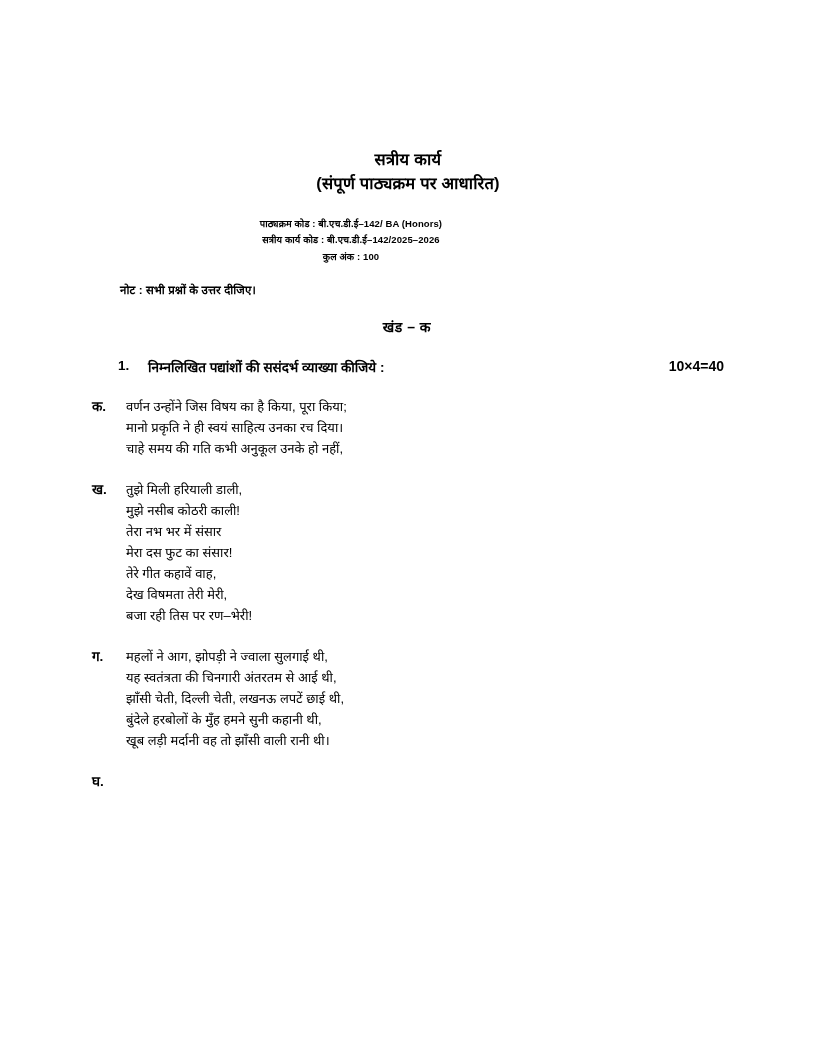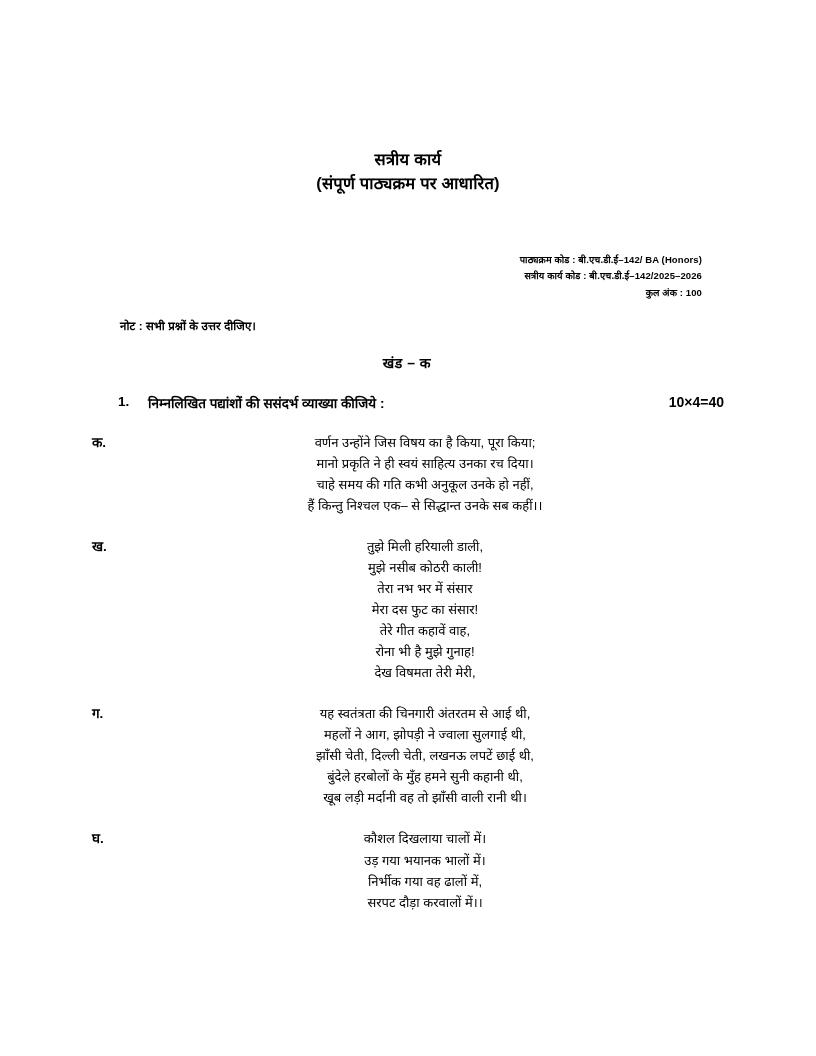--- a/index.html
+++ b/index.html
@@ -31,23 +31,23 @@
     font-size: 16.5px;
     font-weight: bold;
     letter-spacing: 0.3px;
   }
   .title-sub {
     font-size: 16.5px;
     font-weight: bold;
     letter-spacing: 0.2px;
   }
   .meta-block {
-    margin-top: 56px;
+    margin-top: 20px;
     padding-right: 114px;
-    text-align: right;
+    text-align: center;
     font-size: 9.5px;
     font-weight: bold;
     line-height: 1.75;
     letter-spacing: 0.1px;
   }
   .note-line {
     margin-top: 16px;
     padding-left: 120px;
     font-size: 11.5px;
     font-weight: bold;
@@ -98,21 +98,20 @@
     font-weight: bold;
     padding-top: 1px;
   }
   .part-lines {
     flex: 1 1 auto;
     font-size: 13px;
     line-height: 1.62;
   }
   .part-lines div {
     white-space: pre-wrap;
-    text-align: center;
   }
 </style>
 </head>
 <body>
 
 <div class="page">
 
   <div class="title-block">
     <div class="title-main">सत्रीय कार्य</div>
     <div class="title-sub">(संपूर्ण पाठ्यक्रम पर आधारित)</div>
@@ -133,51 +132,44 @@
     <div class="q-text">निम्नलिखित पद्यांशों की ससंदर्भ व्याख्या कीजिये :</div>
     <div class="q-marks">10×4=40</div>
   </div>
 
   <div class="part">
     <div class="part-label">क.</div>
     <div class="part-lines">
       <div>वर्णन उन्होंने जिस विषय का है किया, पूरा किया;</div>
       <div>मानो प्रकृति ने ही स्वयं साहित्य उनका रच दिया।</div>
       <div>चाहे समय की गति कभी अनुकूल उनके हो नहीं,</div>
-      <div>हैं किन्तु निश्चल एक– से सिद्धान्त उनके सब कहीं।।</div>
     </div>
   </div>
 
   <div class="part">
     <div class="part-label">ख.</div>
     <div class="part-lines">
       <div>तुझे मिली हरियाली डाली,</div>
       <div>मुझे नसीब कोठरी काली!</div>
       <div>तेरा नभ भर में संसार</div>
       <div>मेरा दस फुट का संसार!</div>
       <div>तेरे गीत कहावें वाह,</div>
-      <div>रोना भी है मुझे गुनाह!</div>
       <div>देख विषमता तेरी मेरी,</div>
+      <div>बजा रही तिस पर रण–भेरी!</div>
     </div>
   </div>
 
   <div class="part">
     <div class="part-label">ग.</div>
     <div class="part-lines">
+      <div>महलों ने आग, झोपड़ी ने ज्वाला सुलगाई थी,</div>
       <div>यह स्वतंत्रता की चिनगारी अंतरतम से आई थी,</div>
-      <div>महलों ने आग, झोपड़ी ने ज्वाला सुलगाई थी,</div>
       <div>झाँसी चेती, दिल्ली चेती, लखनऊ लपटें छाई थी,</div>
       <div>बुंदेले हरबोलों के मुँह हमने सुनी कहानी थी,</div>
       <div>खूब लड़ी मर्दानी वह तो झाँसी वाली रानी थी।</div>
     </div>
   </div>
 
   <div class="part">
     <div class="part-label">घ.</div>
-    <div class="part-lines">
-      <div>कौशल दिखलाया चालों में।</div>
-      <div>उड़ गया भयानक भालों में।</div>
-      <div>निर्भीक गया वह ढालों में,</div>
-      <div>सरपट दौड़ा करवालों में।।</div>
-    </div>
   </div>
 
 </div>
 
 </body></html>

